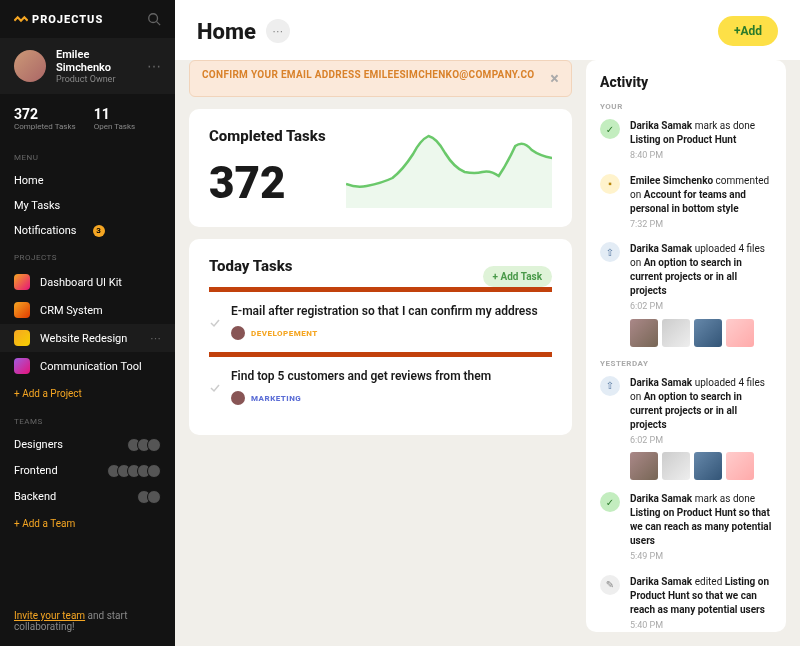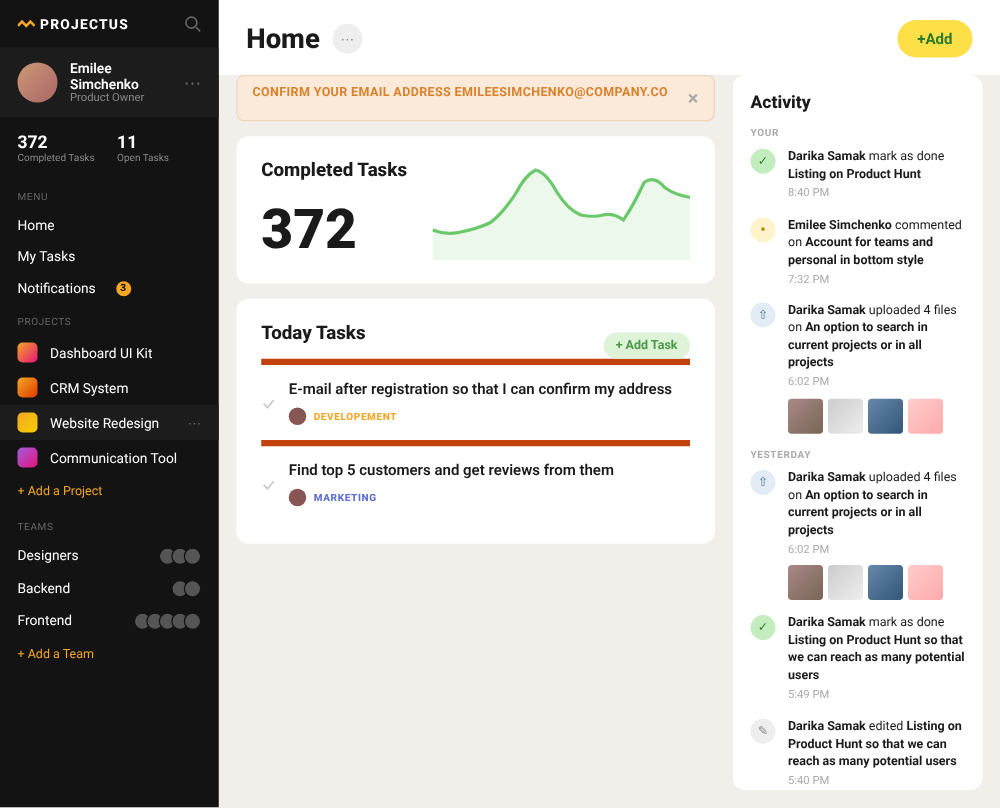--- a/index.html
+++ b/index.html
@@ -156,38 +156,41 @@
     <div class="sb-section">TEAMS</div>
     <div class="sb-team">
         <span>Designers</span>
         <span class="sb-team-avs">
           <span class="sb-team-av"></span>
           <span class="sb-team-av"></span>
           <span class="sb-team-av"></span>
         </span>
       </div>
     <div class="sb-team">
+        <span>Frontend</span>
+        <span class="sb-team-avs">
+          <span class="sb-team-av"></span>
+          <span class="sb-team-av"></span>
+          <span class="sb-team-av"></span>
+          <span class="sb-team-av"></span>
+          <span class="sb-team-av"></span>
+        </span>
+      </div>
+    <div class="sb-team">
         <span>Backend</span>
         <span class="sb-team-avs">
           <span class="sb-team-av"></span>
           <span class="sb-team-av"></span>
         </span>
       </div>
-    <div class="sb-team">
-        <span>Frontend</span>
-        <span class="sb-team-avs">
-          <span class="sb-team-av"></span>
-          <span class="sb-team-av"></span>
-          <span class="sb-team-av"></span>
-          <span class="sb-team-av"></span>
-          <span class="sb-team-av"></span>
-        </span>
-      </div>
     <div class="sb-add">+ Add a Team</div>
 
+    <div class="sb-footer">
+      <span class="invite">Invite your team</span><span> and start collaborating!</span>
+    </div>
   </aside>
 
   <div class="main">
     <div class="topbar">
       <h1 class="title">Home</h1>
       <span class="title-badge">⋯</span>
       <button class="add-btn">+Add</button>
     </div>
 
     <div class="content">

